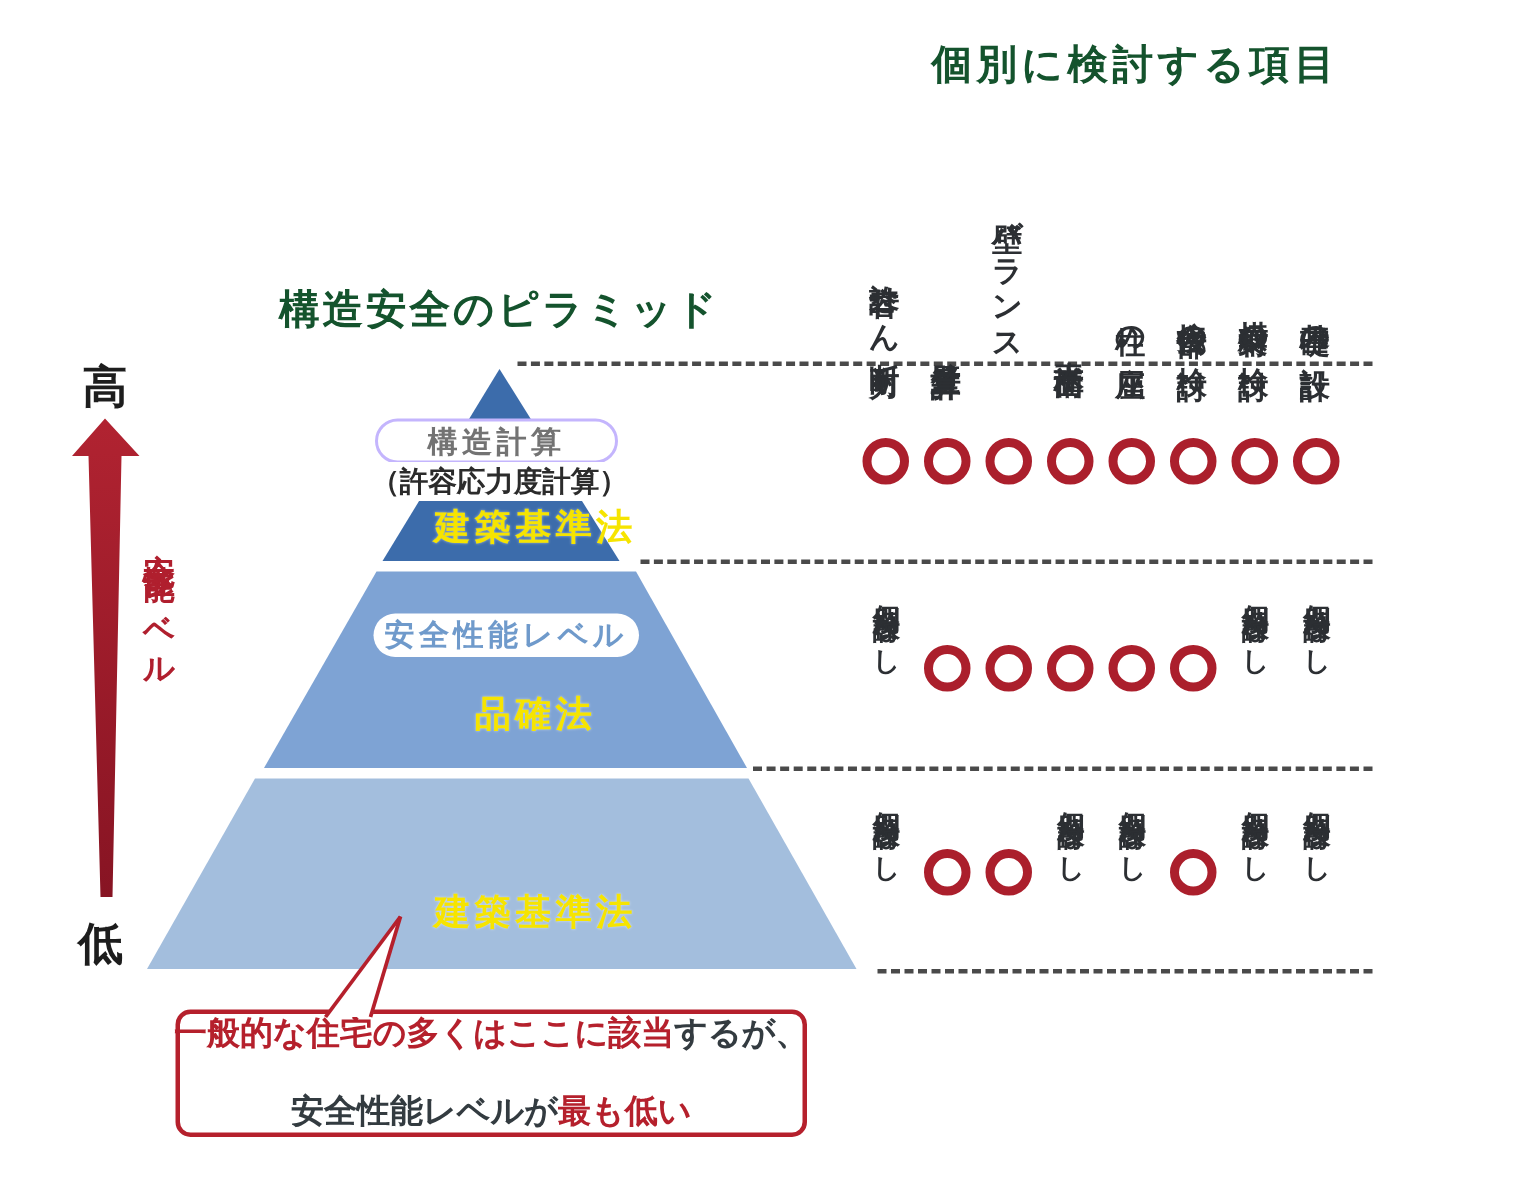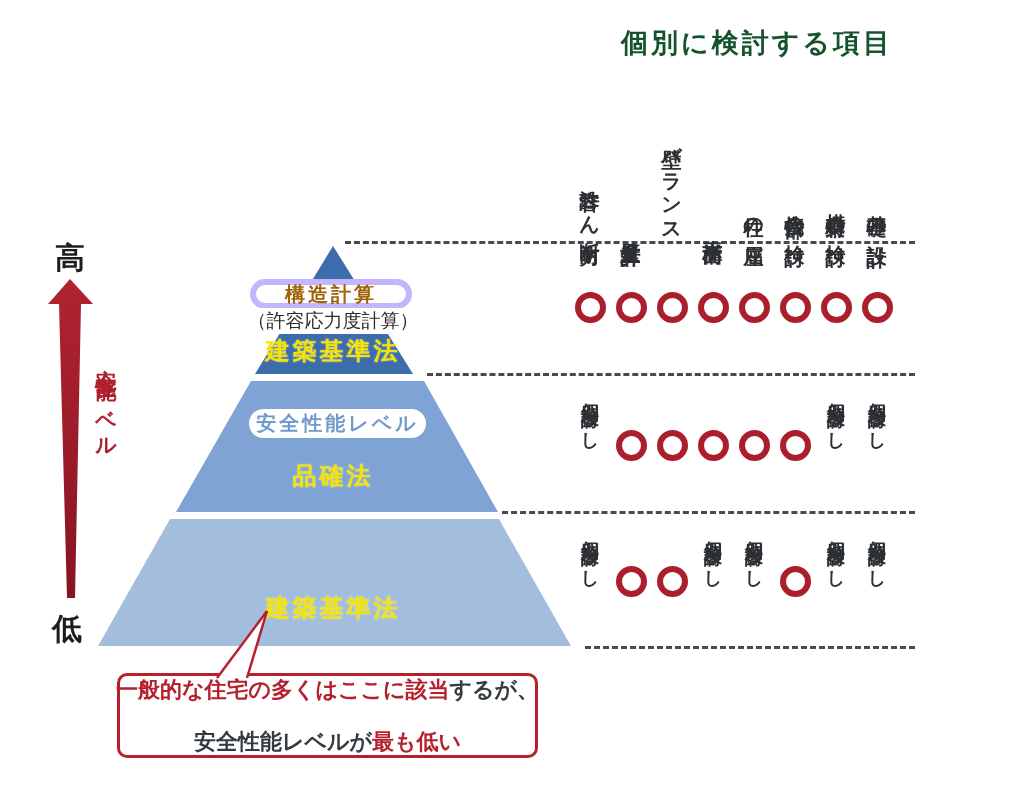--- a/index.html
+++ b/index.html
@@ -17,29 +17,29 @@
   .axis-label { color:#b01f2e; font-weight:bold; font-size:21px; letter-spacing:4px; }
 
   .colhead { position:absolute; bottom:2px; font-size:20px; font-weight:bold; color:#2c2f33; letter-spacing:2px; }
   .nocheck { position:absolute; font-size:18px; font-weight:bold; color:#2c2f33; letter-spacing:2px; }
   .ring { position:absolute; width:31px; height:31px; border:6px solid #ab1f2c; border-radius:50%; background:transparent; }
 
   .dash { position:absolute; border-top:3px dashed #4a4a4a; height:0; }
 
   .pill { position:absolute; background:#fff; border-radius:16px; display:flex; align-items:center; justify-content:center;
           font-weight:bold; font-size:20px; letter-spacing:3px; white-space:nowrap; }
-  .pill1 { border:6px solid #c4b5fd; color:#a16207; }
+  .pill1 { border:2px solid #c4b5fd; color:#737373; }
   .pill2 { color:#6f9acb; }
   .pill3 { color:#a9c3de; }
   .centered { left:333px; transform:translateX(-50%); white-space:nowrap; text-align:center; }
-  .tier-sub { font-size:19px; font-weight:normal; color:#2b2b2b;
+  .tier-sub { font-size:19px; font-weight:bold; color:#2b2b2b;
               text-shadow:0 0 3px #fff, 0 0 3px #fff, 0 0 3px #fff; }
   .tier-sub.on-white { background:#fff; border-radius:8px; padding:0 5px; }
   .tier-law { font-size:24px; font-weight:bold; color:#f6e400; letter-spacing:3px;
-              text-shadow:0 0 2px rgba(255,255,255,.55); }
+              text-shadow:0 0 2px rgba(255,255,255,.55);margin-left:24px; }
 
   .callout { position:absolute; left:117px; top:673px; width:421px; height:85px; background:#fff;
              border:3px solid #b5202c; border-radius:10px; display:flex; flex-direction:column;
              align-items:center; justify-content:center; gap:18px; }
   .callout-line { font-size:22px; font-weight:bold; line-height:34px; white-space:nowrap; }
   .seg-red { color:#b5202c; }
   .seg-dark { color:#333b40; }
 </style>
 </head>
 <body>
@@ -57,20 +57,21 @@
     <polygon points="251,381 424,381 498,512 176,512" fill="#7ea3d4"></polygon>
     <polygon points="170,519 499,519 571,646 98,646" fill="#a3bedd"></polygon>
     <polygon points="70,279 93,304 81,304 75,598 67,598 59,304 48,304" fill="url(#agrad)"></polygon>
   </svg>
 
   <div class="dash" style="left:345px; top:241px; width:570px;"></div>
   <div class="dash" style="left:427px; top:373px; width:488px;"></div>
   <div class="dash" style="left:502px; top:511px; width:413px;"></div>
   <div class="dash" style="left:585px; top:646px; width:330px;"></div>
 
+  <div class="abs title" style="left:186px; top:188px;">構造安全のピラミッド</div>
   <div class="abs title matrix-title" style="left:621px; top:25px;">個別に検討する項目</div>
 
   <div class="abs axis-end" style="left:55px; top:238px;">高</div>
   <div class="abs axis-end" style="left:52px; top:609px;">低</div>
   <div class="abs vtext axis-label" style="left:95px; top:352px;">安全性能レベル</div>
 
   <div class="pill pill1" style="left:250px; top:279px; width:162px; height:30px;">構造計算</div>
   <div class="abs centered tier-sub on-white" style="top:308px;">（許容応力度計算）</div>
   <div class="abs centered tier-law" style="top:335px;">建築基準法</div>
 

